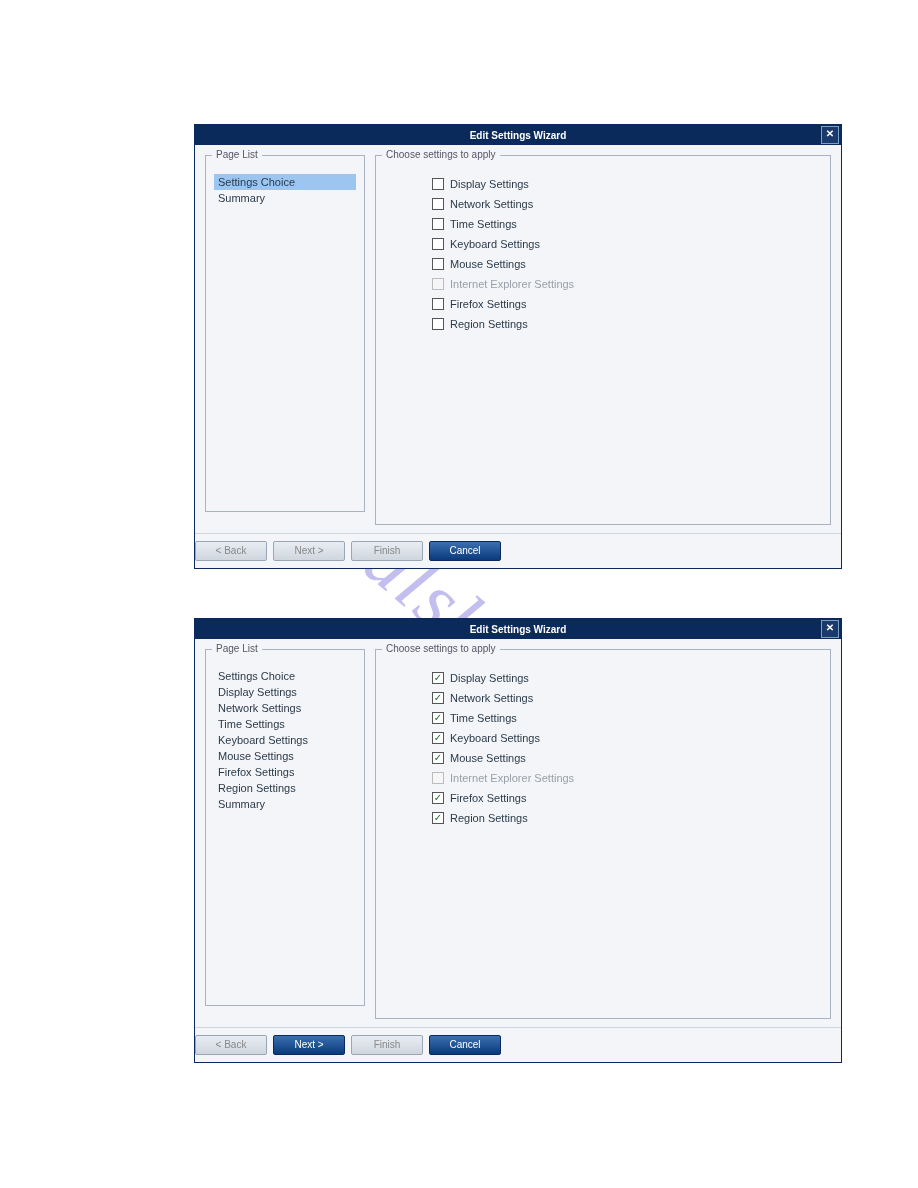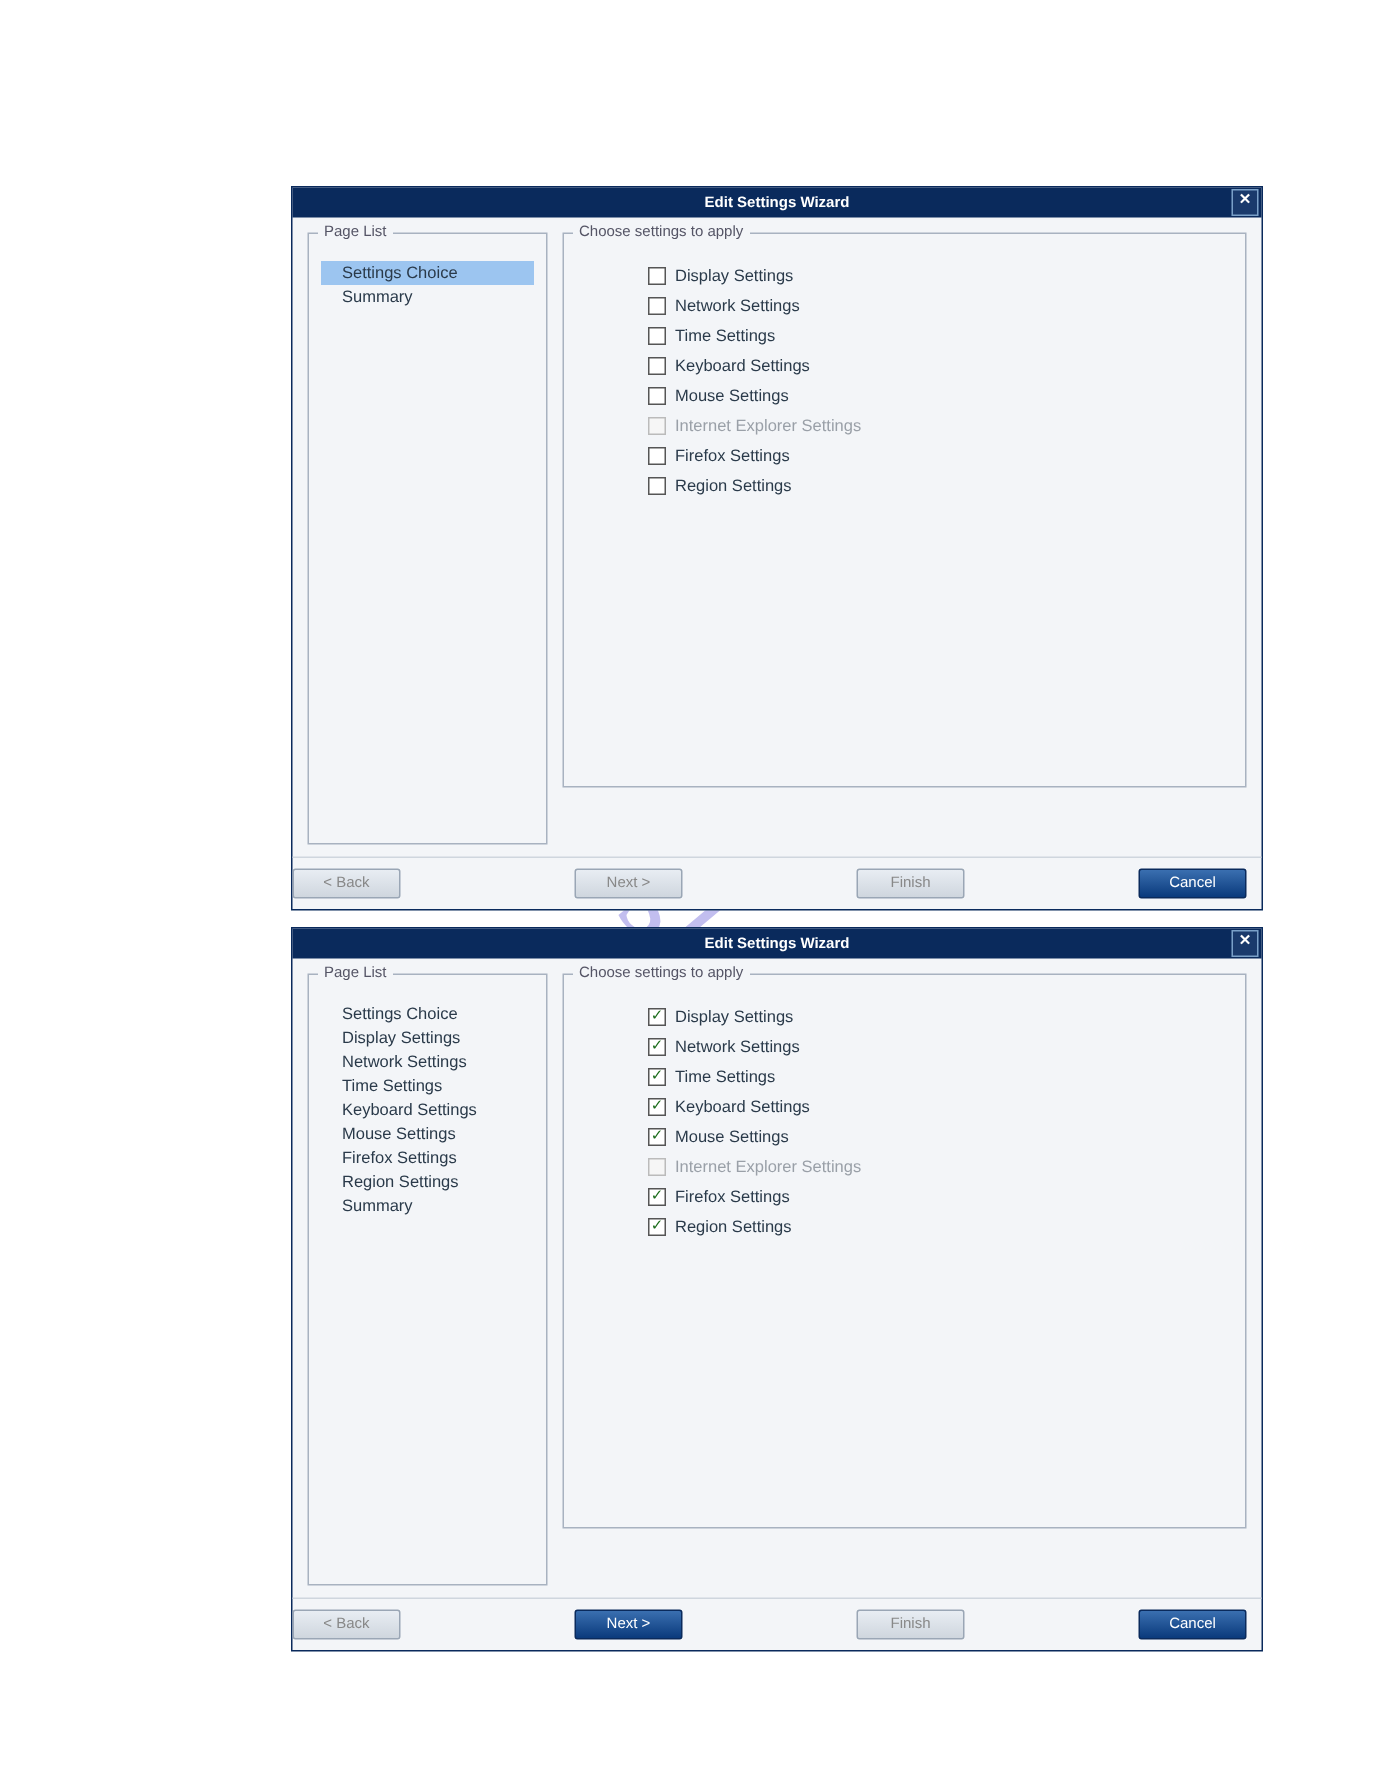--- a/index.html
+++ b/index.html
@@ -76,29 +76,29 @@
     position: absolute;
     top: -7px;
     left: 6px;
     background: #f3f5f8;
     padding: 0 4px;
     font-size: 10px;
     color: #556;
   }
   .side {
     width: 160px;
-    height: 408px;
+    height: 357px;
   }
   .main {
     flex: 1;
     height: 370px;
     padding-left: 44px;
   }
   .list-item {
-    padding: 2px 14px;
+    padding: 2px 4px;
     font-size: 11px;
     color: #2a3a4a;
   }
   .list-item.selected {
     background: #9cc5f0;
   }
   .split-handle {
     position: absolute;
     left: 178px;
     top: 200px;
@@ -128,21 +128,21 @@
     box-sizing: border-box;
   }
   .checkbox.disabled {
     border-color: #bbb;
     background: #f6f6f6;
   }
   .footer {
     border-top: 1px solid #cfd6de;
     height: 34px;
     display: flex;
-    justify-content: space-between;
+    justify-content: flex-start;
     align-items: center;
     gap: 6px;
     padding-right: 10px;
   }
   .btn {
     min-width: 72px;
     height: 20px;
     border: 1px solid #9aa6b5;
     border-radius: 2px;
     background: linear-gradient(#e8edf3, #cfd6de);

